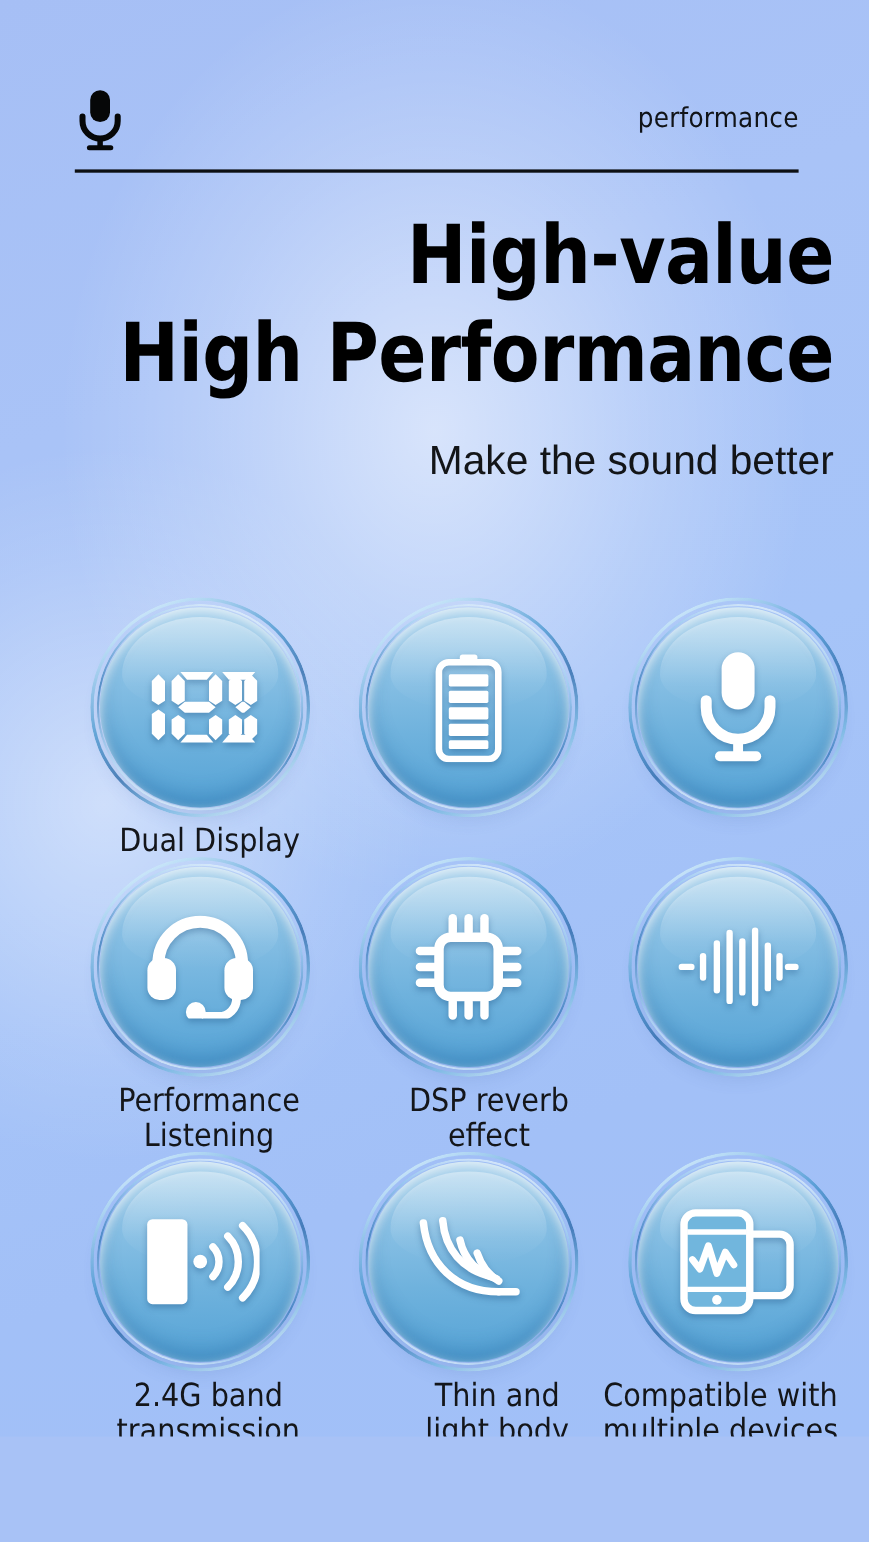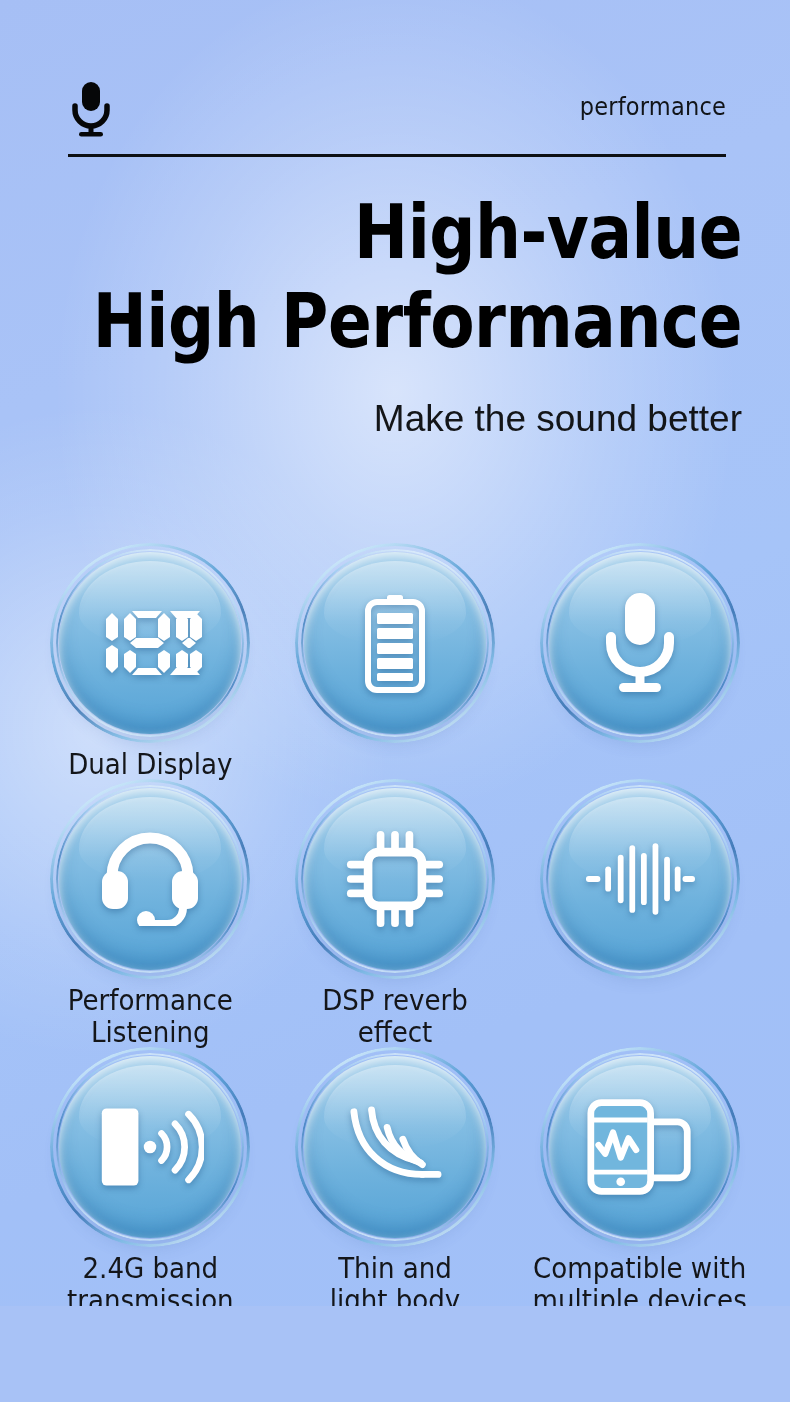--- a/index.html
+++ b/index.html
@@ -56,21 +56,21 @@
     left: 0;
     right: 0;
     top: 76px;
     height: 3px;
     background: #0d1013;
   }
 
   
   .hero {
     position: absolute;
-    left: 32px;
+    left: 48px;
     top: 188px;
     width: 710px;
     text-align: right;
   }
   .hero-line {
     font-family: "DejaVu Sans Condensed", "Liberation Sans Narrow", "Liberation Sans", sans-serif;
     font-weight: 700;
     font-size: 74px;
     line-height: 89px;
     color: #000000;
@@ -96,21 +96,21 @@
     top: 552px;
     width: 734px;
     display: grid;
     grid-template-columns: repeat(3, 1fr);
     grid-auto-rows: auto;
     row-gap: 8px;
   }
   .cell {
     display: flex;
     flex-direction: column;
-    align-items: center;
+    align-items: flex-end;
   }
 
   .orb {
     position: relative;
     width: 182px;
     height: 182px;
     border-radius: 50%;
     background:
       linear-gradient(178deg, #a9d2ec 0%, #8ec3e6 26%, #6fb2dd 62%, #55a3d6 100%);
     box-shadow:

